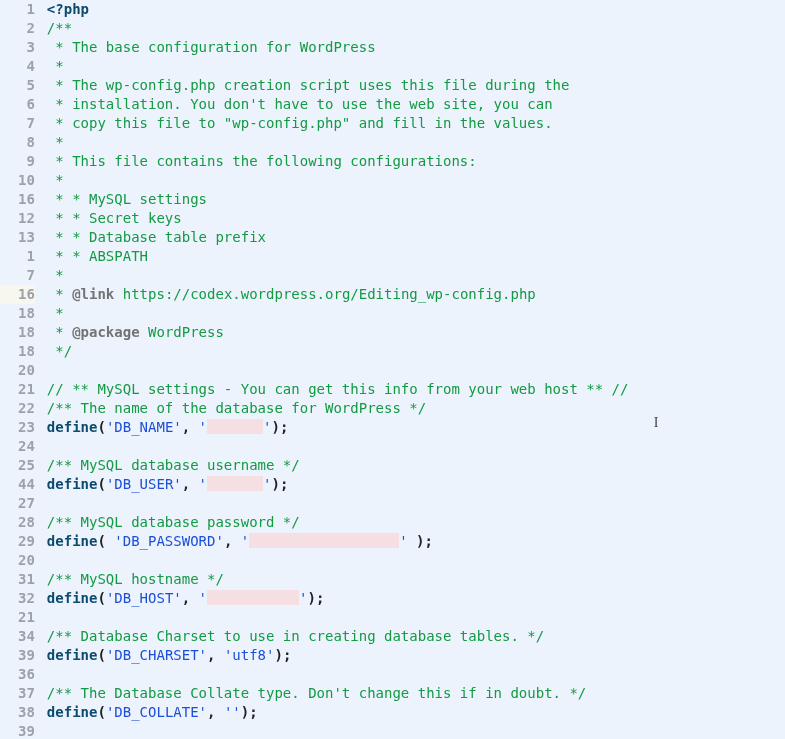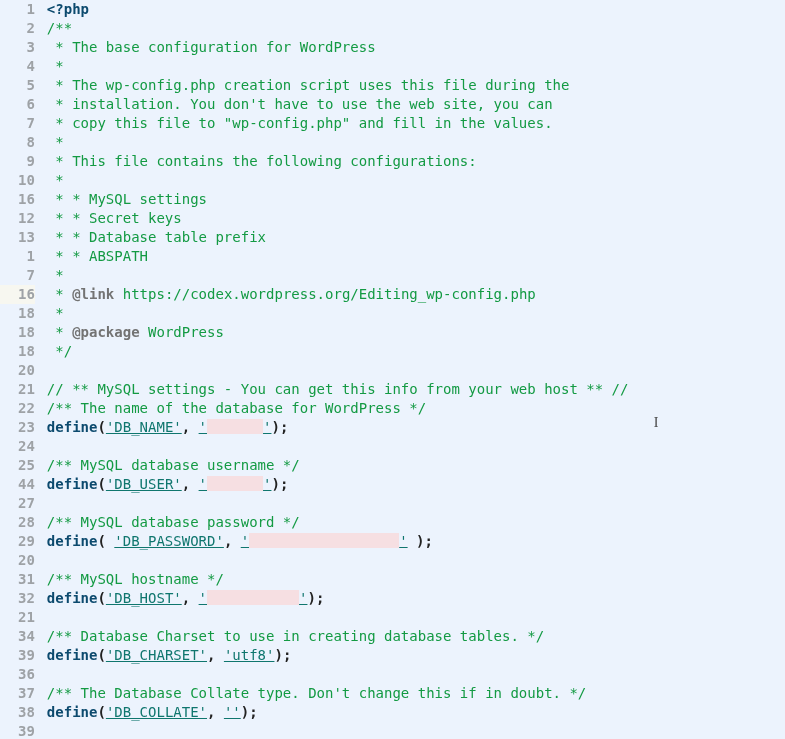--- a/index.html
+++ b/index.html
@@ -35,21 +35,21 @@
     padding-left: 4px;
     white-space: pre;
   }
   .line { height: 19px; }
   .gline { height: 19px; }
 
   
   .tk-tag      { color: #0c4a6e; font-weight: 600; }   
   .tk-comment  { color: #139a43; }
   .tk-doctag   { color: #737373; font-weight: 600; }   
-  .tk-string   { color: #0f766e; text-decoration: underline; }
+  .tk-string   { color: #1d4ed8; }
   .tk-punct    { color: #222; font-weight: 600; }
   .redact {
     display: inline-block;
     background: #f6dfe2;
     vertical-align: -2px;
     height: 15px;
   }
   .redact.w1 { width: 56px; }
   .redact.w2 { width: 56px; }
   .redact.w3 { width: 150px; }

